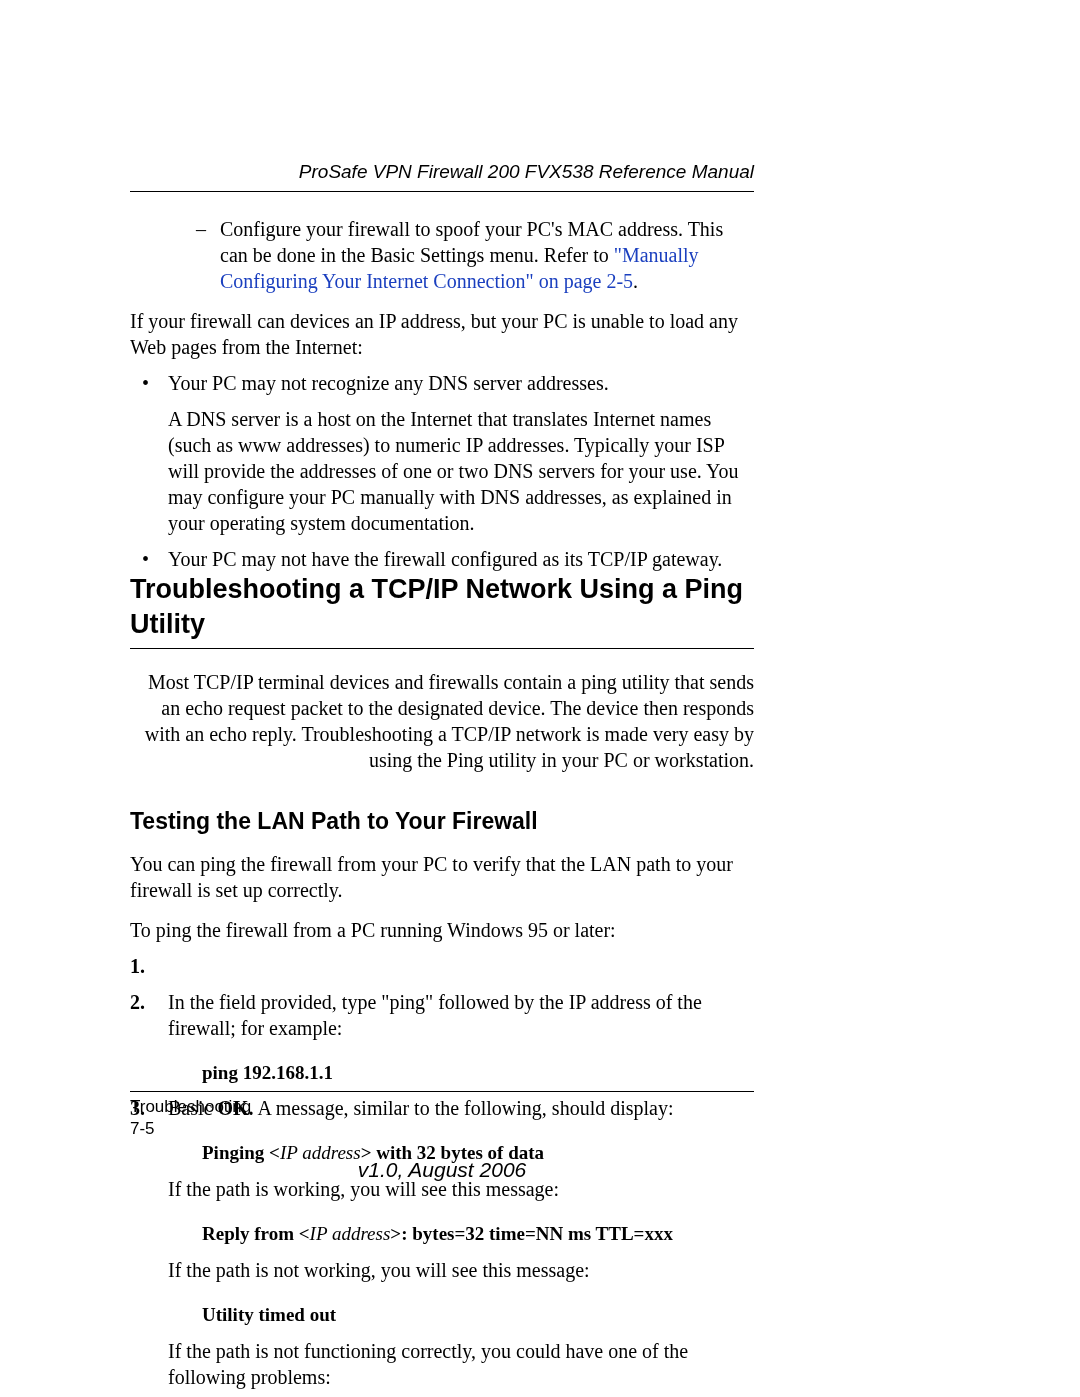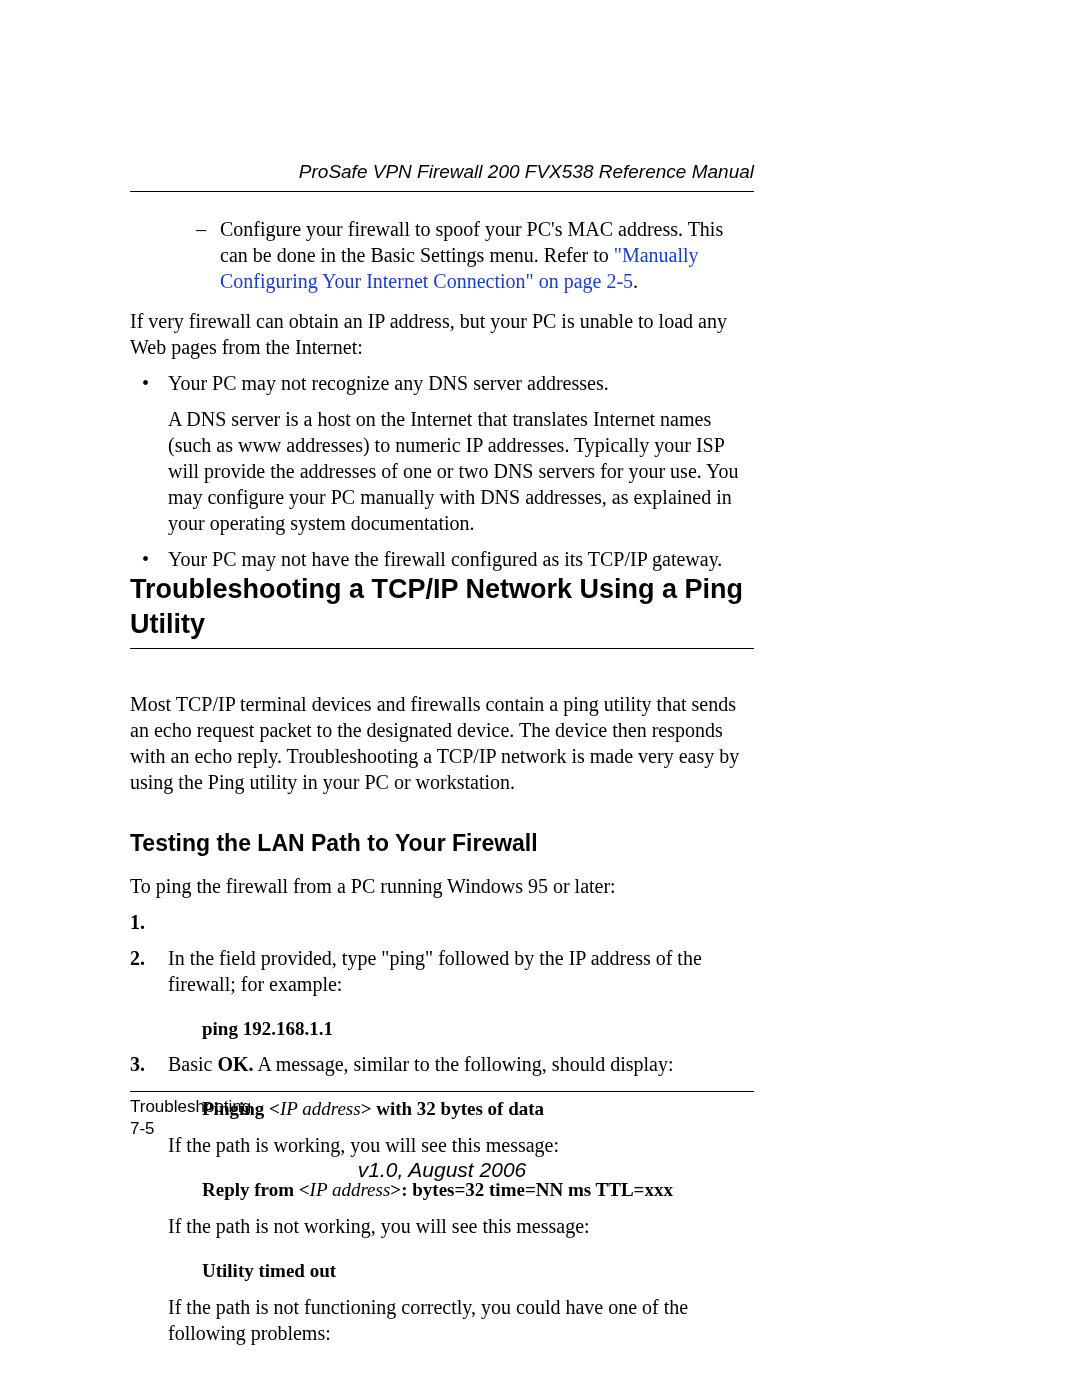--- a/index.html
+++ b/index.html
@@ -121,61 +121,63 @@
     text-align: center;
     font-style: italic;
     font-family: Arial, Helvetica, sans-serif;
     font-size: 21px;
     margin-top: 16px;
   }
   .content-block {
     height: 875px;
   }
   .after-section {
-    margin-top: 42px;
+    margin-top: 20px;
+    text-align: right;
   }
 </style>
 </head>
 <body>
 
 <div class="page">
 
   <div class="header-title">ProSafe VPN Firewall 200 FVX538 Reference Manual</div>
   <hr class="hr">
 
   <div class="content-block">
 
     <div class="dash-item">
       <div class="dash">–</div>
       <div>
         <span>Configure your firewall to spoof your PC's MAC address. This can be done in the Basic Settings menu. Refer to </span><span class="link">"Manually Configuring Your Internet Connection" on page 2-5</span><span>.</span>
       </div>
     </div>
 
-    <p class="body-p">If very firewall can obtain an IP address, but your PC is unable to load any Web pages from the Internet:</p>
+    <p class="body-p">If your firewall can devices an IP address, but your PC is unable to load any Web pages from the Internet:</p>
 
     <div class="bullet-item">
       <div class="bullet">•</div>
       <div>Your PC may not recognize any DNS server addresses.</div>
     </div>
 
     <div class="bullet-sub">A DNS server is a host on the Internet that translates Internet names (such as www addresses) to numeric IP addresses. Typically your ISP will provide the addresses of one or two DNS servers for your use. You may configure your PC manually with DNS addresses, as explained in your operating system documentation.</div>
 
     <div class="bullet-item">
       <div class="bullet">•</div>
       <div>Your PC may not have the firewall configured as its TCP/IP gateway.</div>
     </div>
 
     <div class="section-heading">Troubleshooting a TCP/IP Network Using a Ping Utility</div>
     <hr class="section-rule">
 
     <p class="body-p after-section">Most TCP/IP terminal devices and firewalls contain a ping utility that sends an echo request packet to the designated device. The device then responds with an echo reply. Troubleshooting a TCP/IP network is made very easy by using the Ping utility in your PC or workstation.</p>
 
     <div class="sub-heading">Testing the LAN Path to Your Firewall</div>
 
+    <p class="body-p">You can ping the firewall from your PC to verify that the LAN path to your firewall is set up correctly.</p>
 
     <p class="body-p">To ping the firewall from a PC running Windows 95 or later:</p>
 
     <div class="ol-item">
       <div class="num">1.</div>
     </div>
 
     <div class="ol-item">
       <div class="num">2.</div>
       <div>In the field provided, type "ping" followed by the IP address of the firewall; for example:</div>

